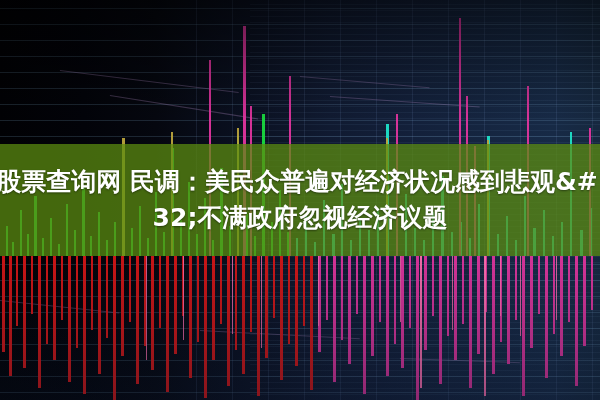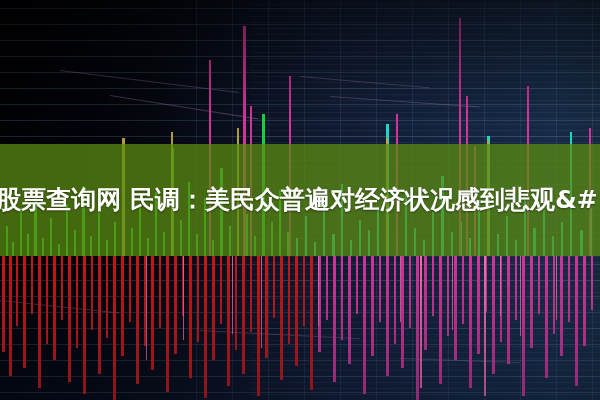--- a/index.html
+++ b/index.html
@@ -387,15 +387,16 @@
       <b style="left: 386px; width: 2px; height: 118px; background: rgb(185, 163, 60); top: 138px; opacity: 0.95;"></b>
       <b style="left: 487px; width: 2px; height: 116px; background: rgb(185, 163, 60); top: 140px; opacity: 0.95;"></b>
     </div>
 
   <div class="bg-vfade"></div>
 
   <div class="band"></div>
 
   <div class="headline">
     <div class="hl-line l1">股票查询网 民调：美民众普遍对经济状况感到悲观&amp;#</div>
+    <div class="hl-line l2">32;不满政府忽视经济议题</div>
   </div>
 
 </div>
 
 </body></html>

